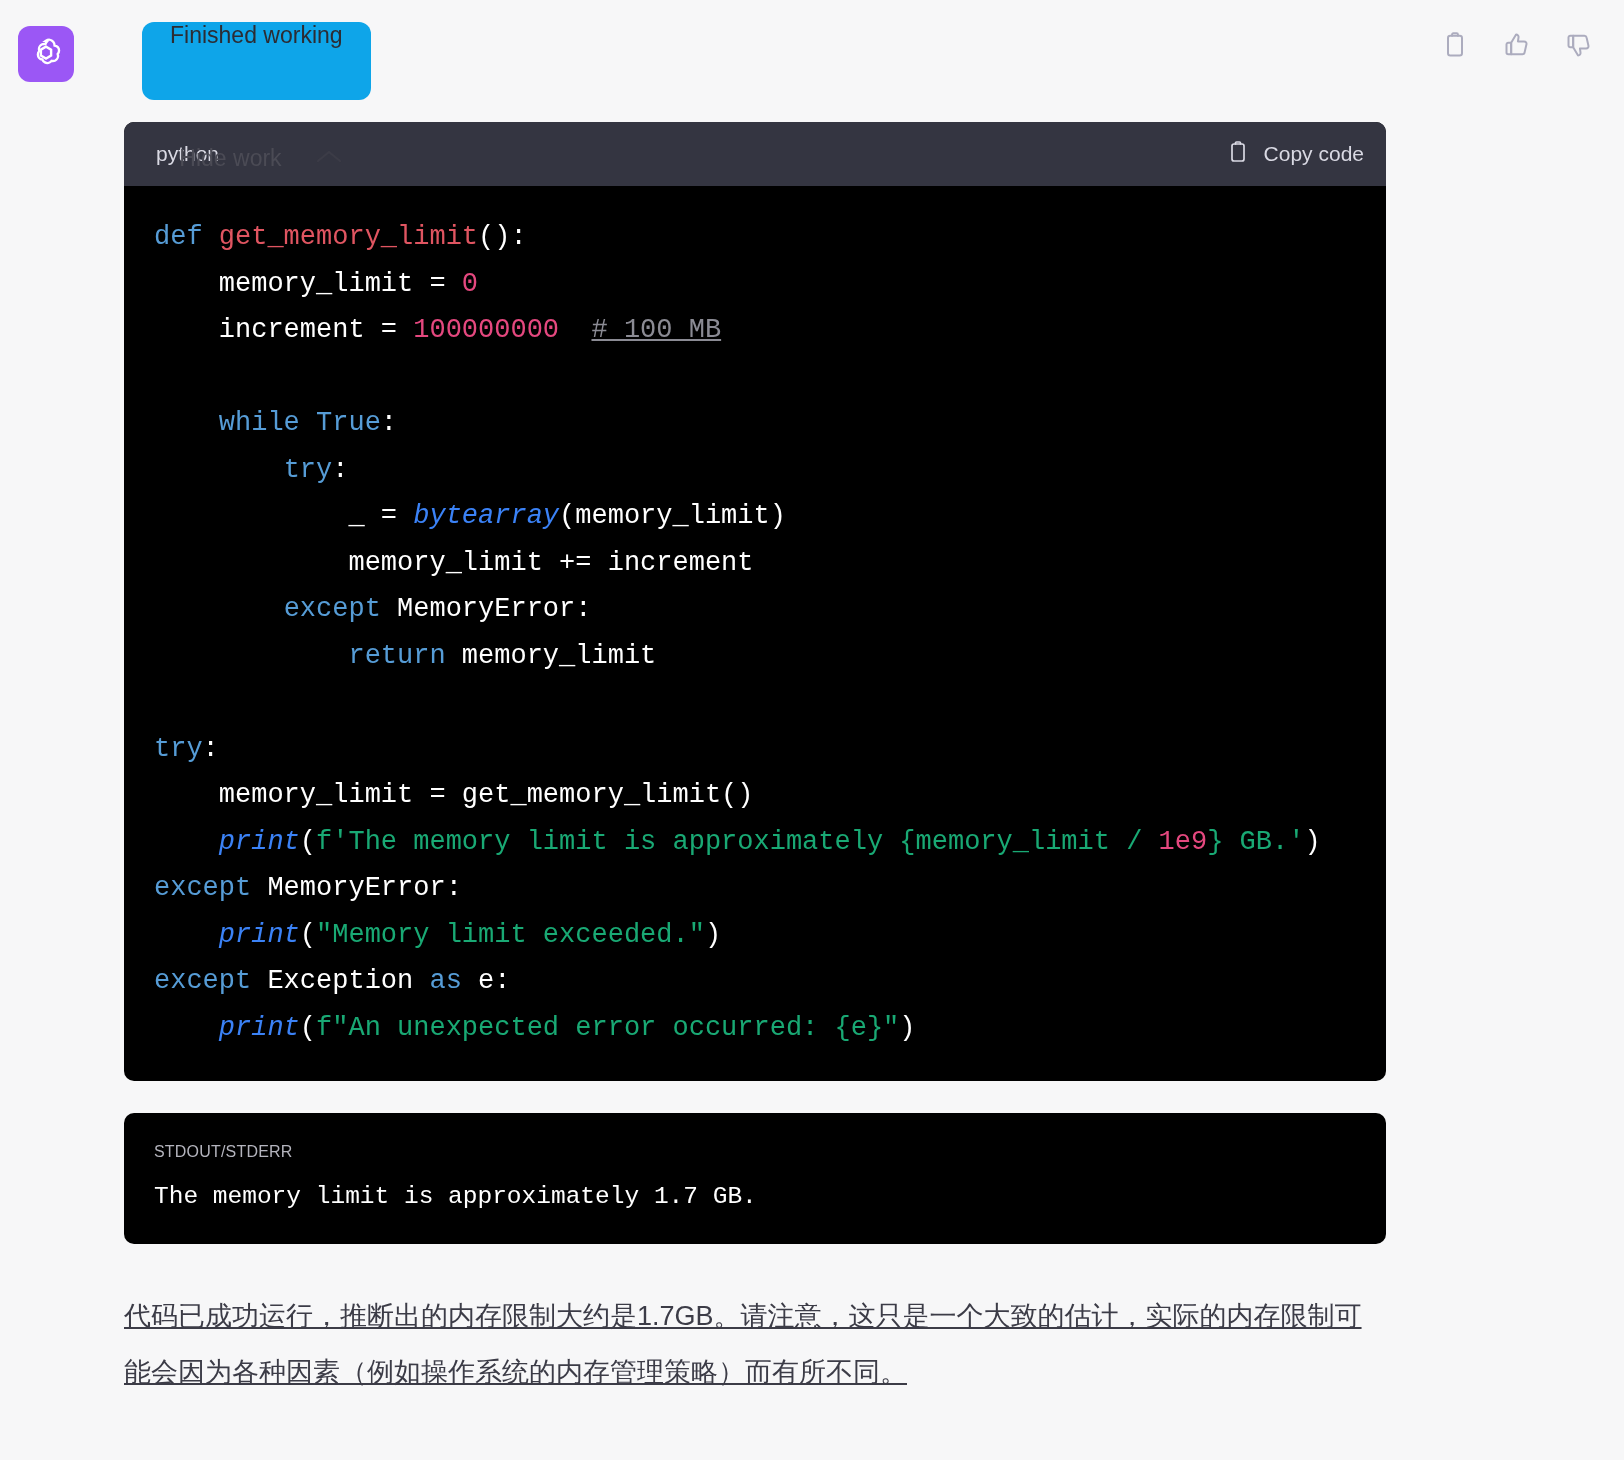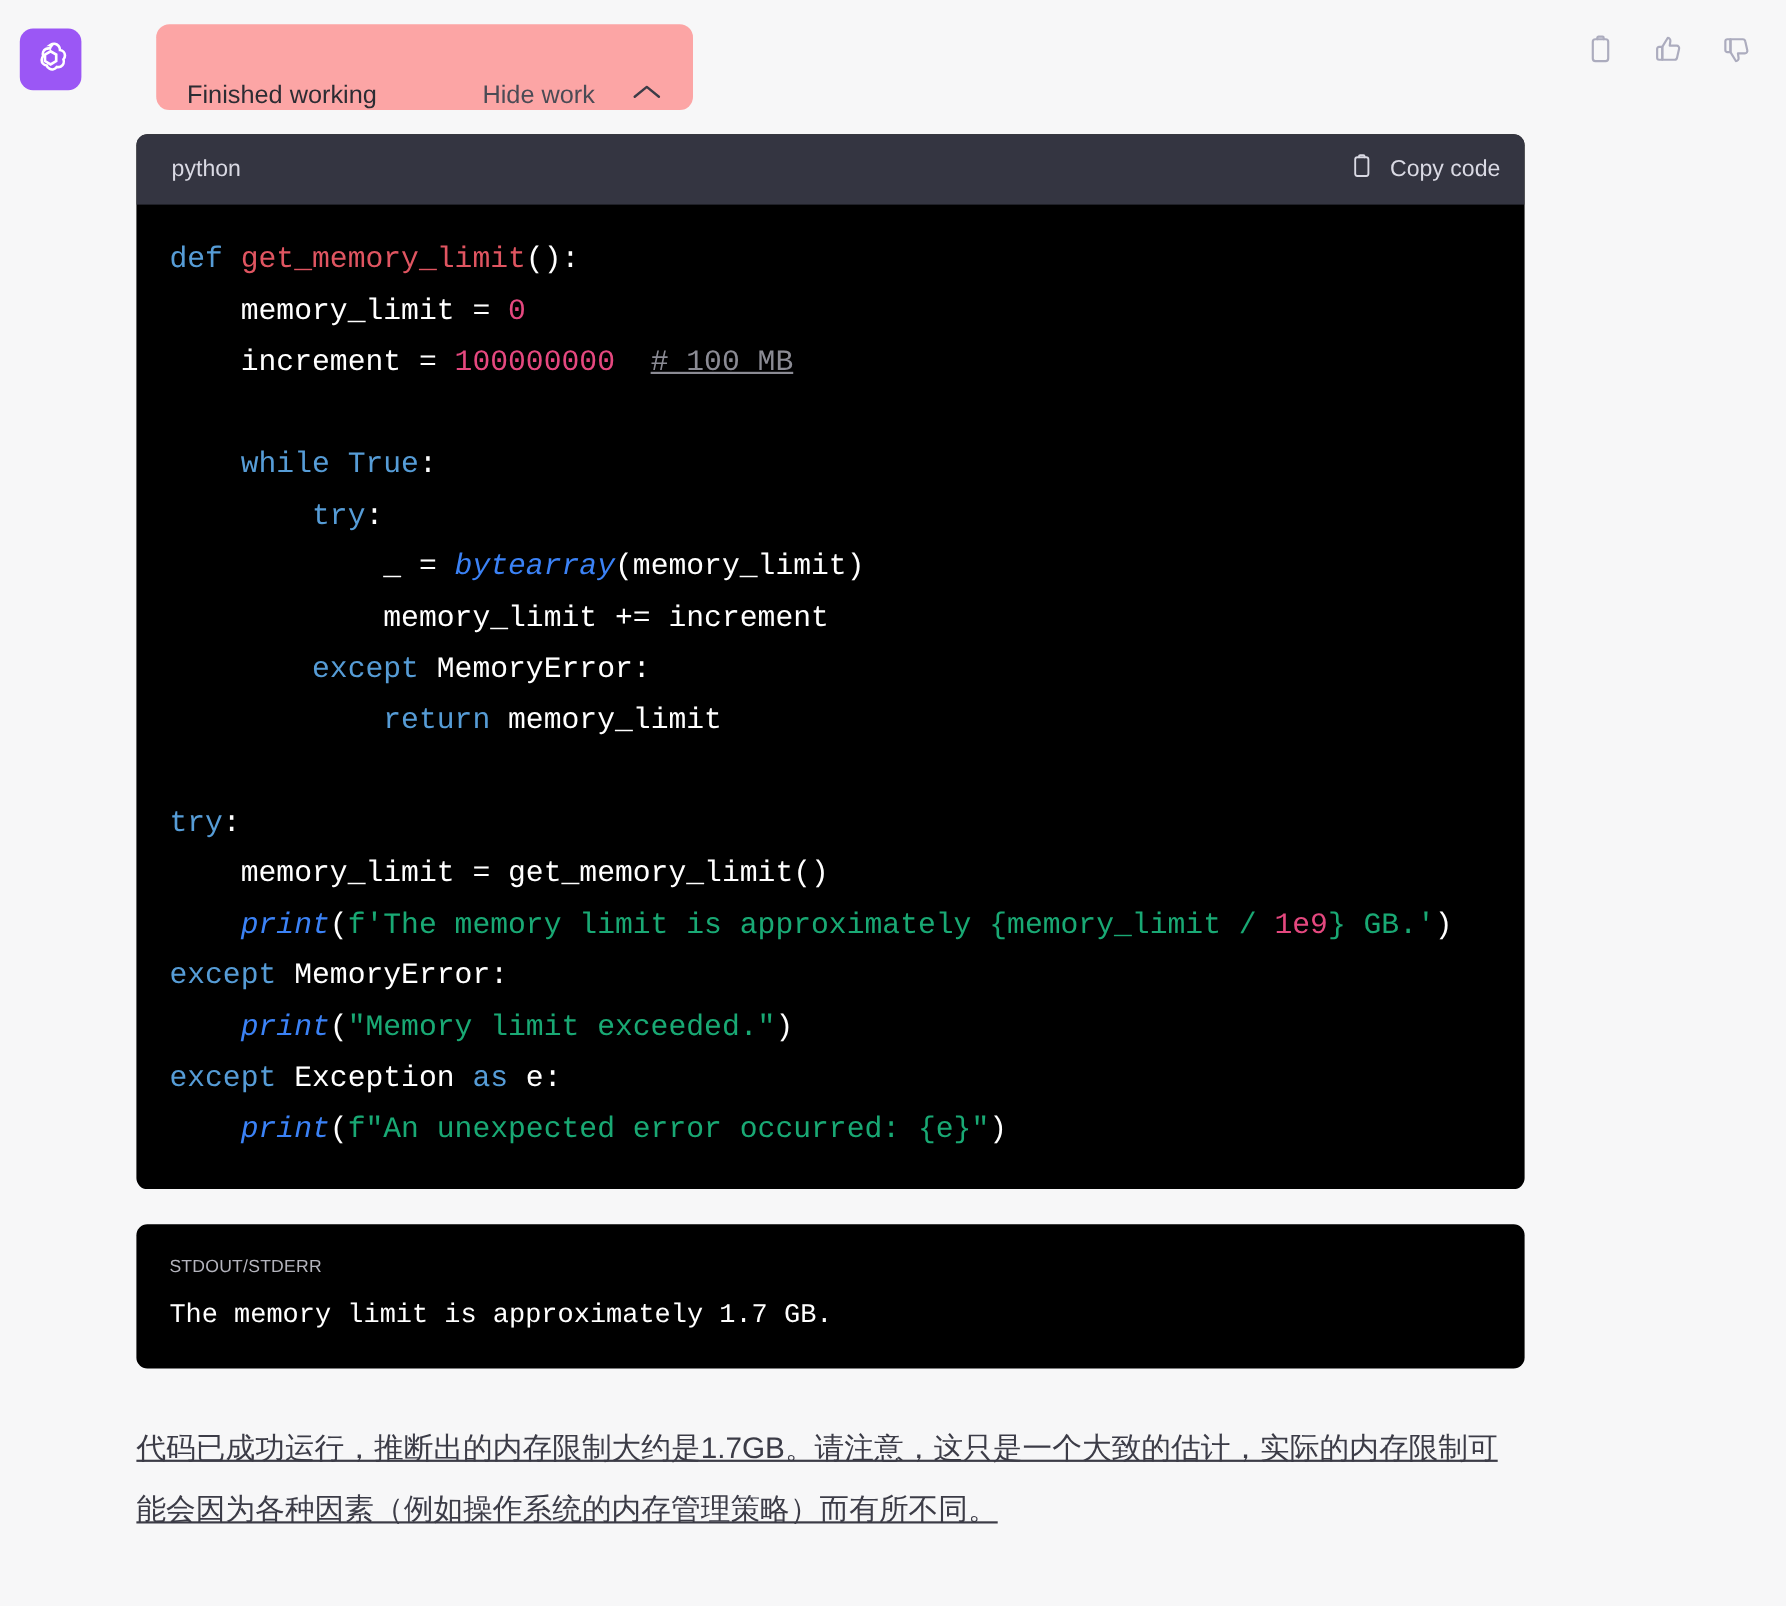--- a/index.html
+++ b/index.html
@@ -31,28 +31,29 @@
     background: #9b57f5;
     display: flex;
     align-items: center;
     justify-content: center;
     margin-top: 4px;
   }
   .avatar svg { display: block; }
 
   .finished-pill {
     margin-left: 68px;
-    background: #fca5a5;
+    background: #0ea5e9;
     border-radius: 12px;
     height: 78px;
     display: flex;
     align-items: flex-end;
     padding: 0 28px 0 28px;
     gap: 96px;
     cursor: pointer;
+    flex-direction: column;
   }
   .finished-label {
     font-size: 23px;
     color: #2c2c33;
     white-space: nowrap;
   }
   .hide-work {
     display: flex;
     align-items: center;
     gap: 33px;

